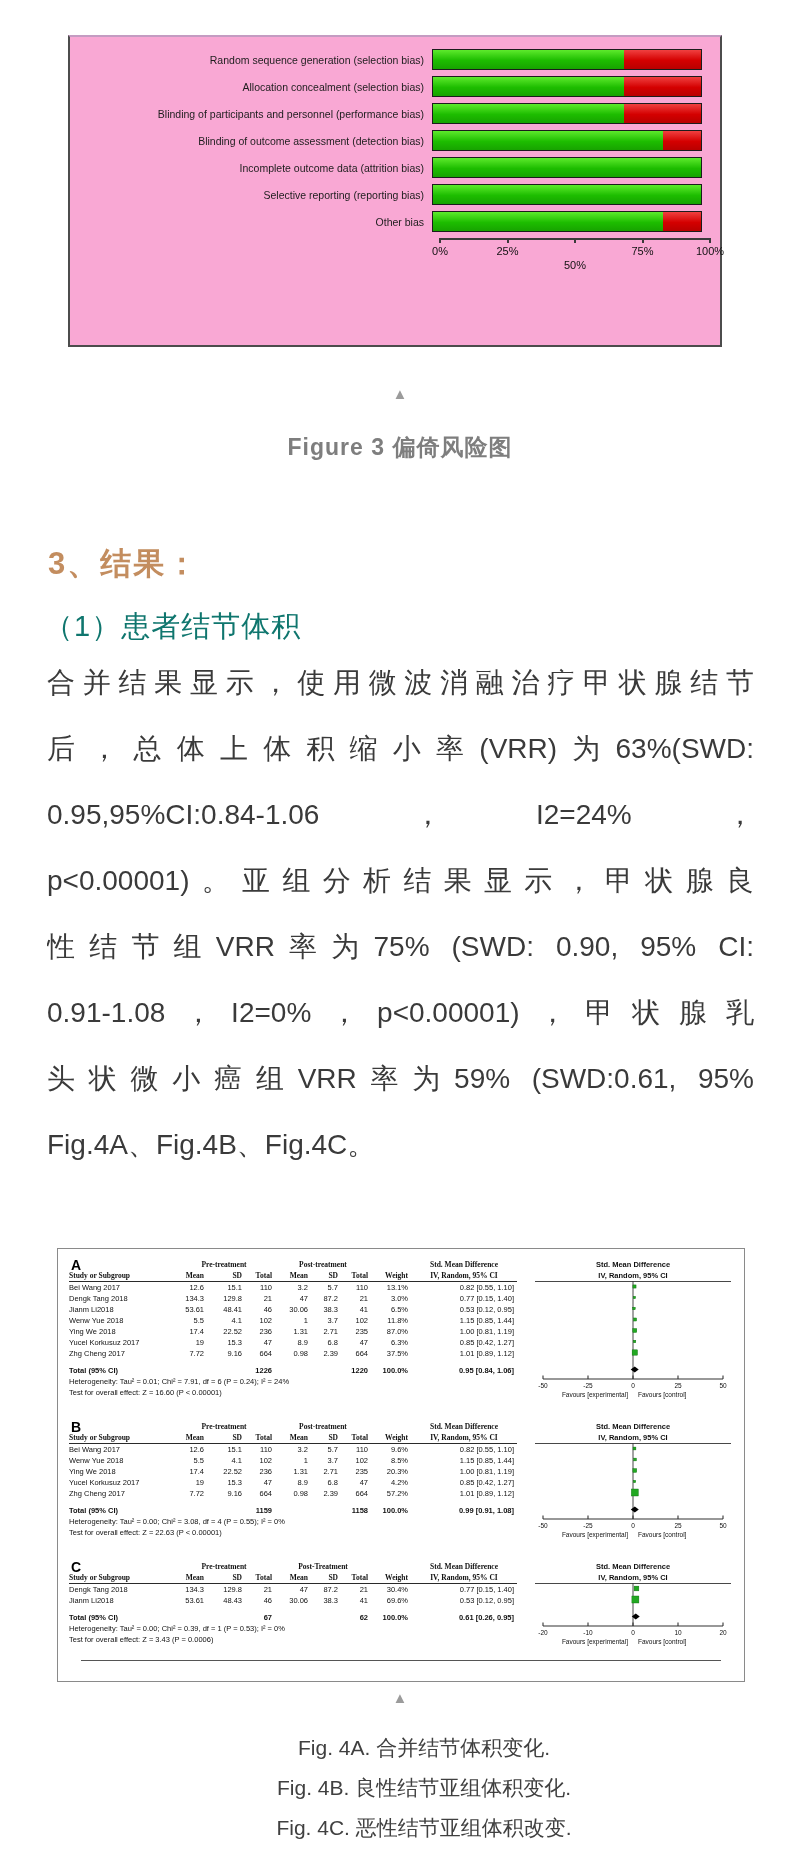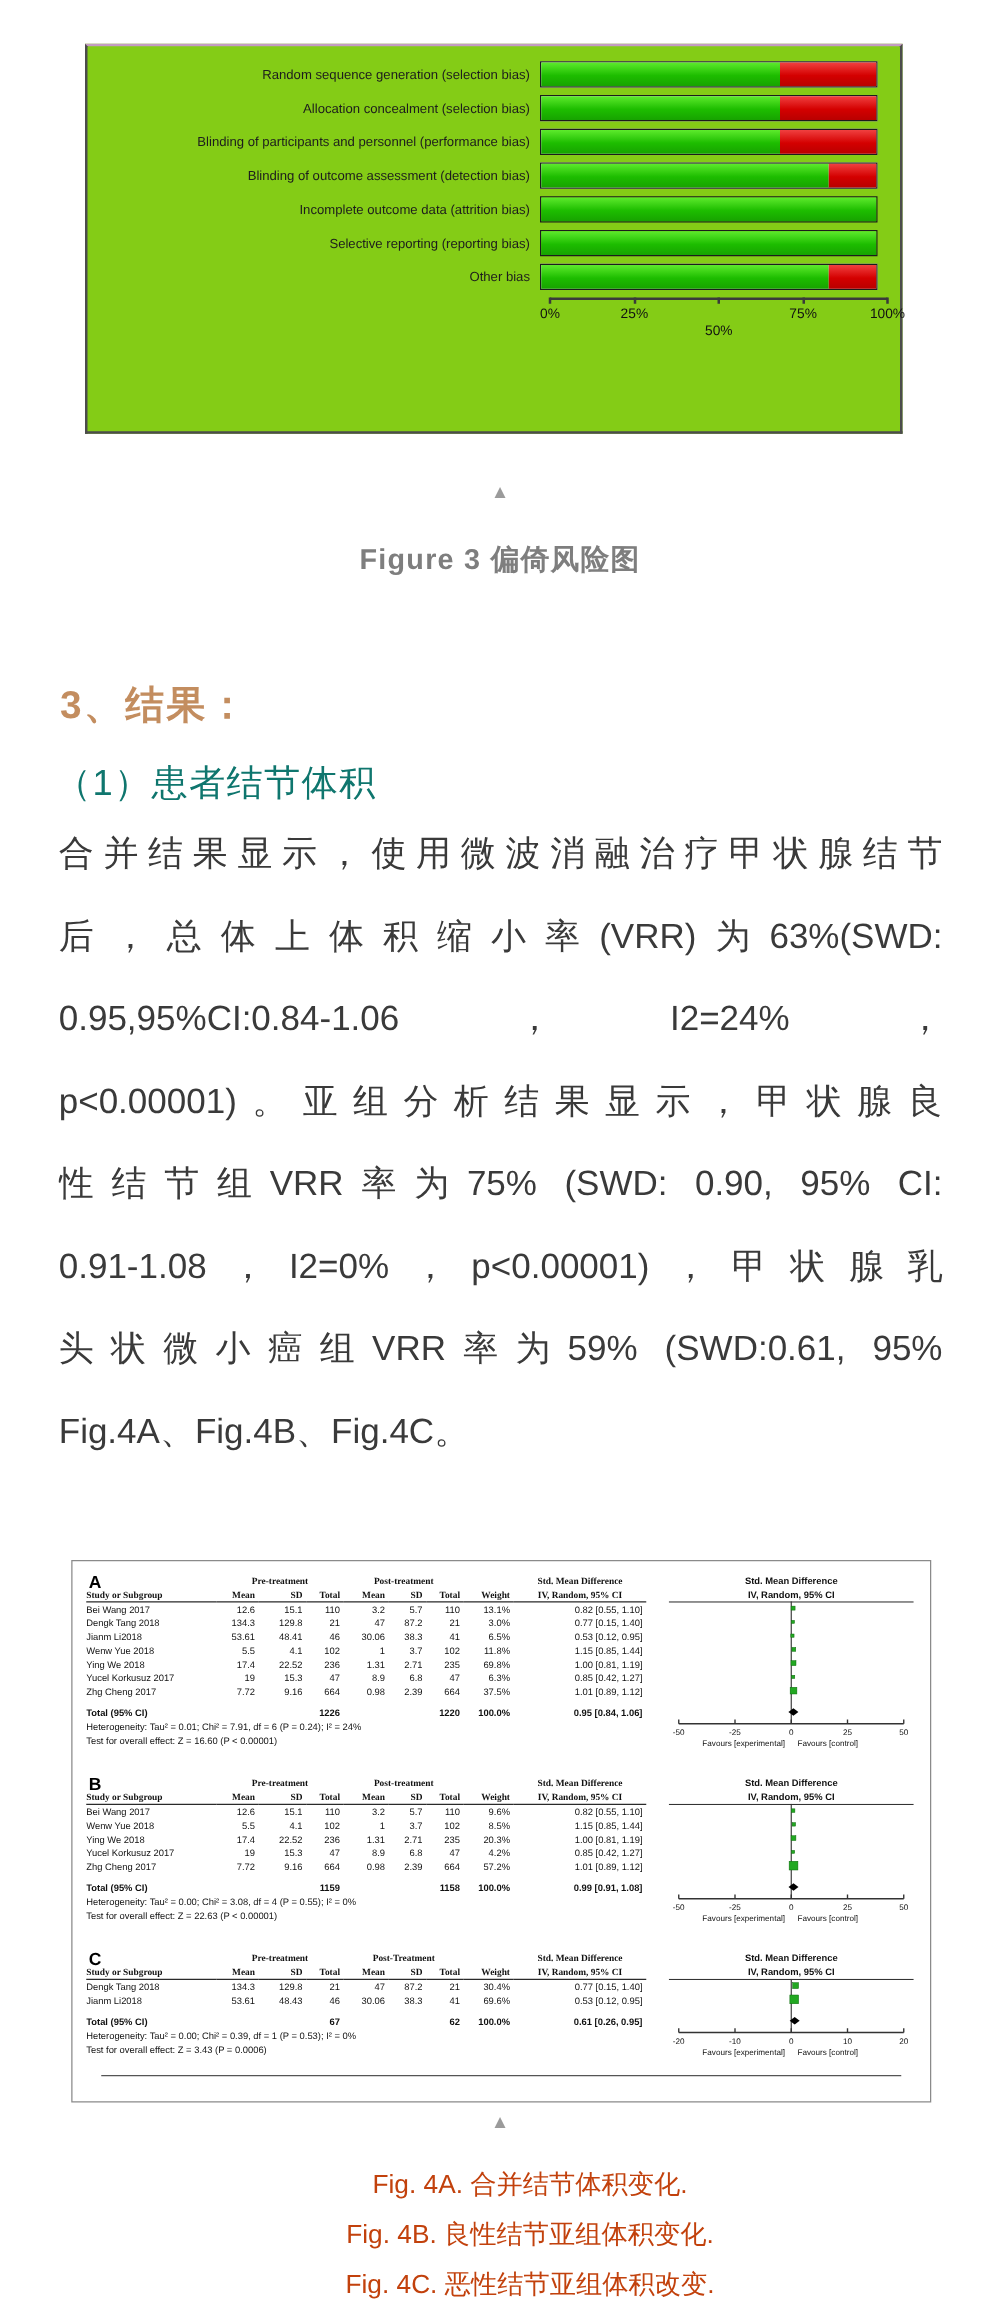--- a/index.html
+++ b/index.html
@@ -1,21 +1,21 @@
 <!DOCTYPE html>
 <html><head>
 <meta charset="utf-8">
 <style>
   html,body{margin:0;padding:0;background:#ffffff;}
   body{width:800px;height:1854px;position:relative;overflow:hidden;
        font-family:"Liberation Sans","DejaVu Sans",sans-serif;color:#333;}
 
   
   .fig3{position:absolute;top:35px;left:68px;width:654px;height:312px;
-        border:2px solid #4c4c4c;border-top-color:#c49cc2;background:#84cc16;
+        border:2px solid #4c4c4c;border-top-color:#c49cc2;background:#f9a8d4;
         box-sizing:border-box;padding:9px 10px 8px 10px;}
   .rb-row{display:flex;align-items:center;height:27px;}
   .rb-label{width:352px;text-align:right;font-size:10.5px;color:#1d1d1d;
             padding-right:8px;white-space:nowrap;box-sizing:border-box;}
   .rb-bar{width:270px;height:21px;border:1px solid #1c1c1c;display:flex;box-sizing:border-box;background:#fff;}
   .rb-seg{height:100%;}
   .rb-seg.low{background:linear-gradient(180deg,#5dea2c,#1dbd00 55%,#17a300);}
   .rb-seg.high{background:linear-gradient(180deg,#f04040,#d40000 55%,#b90000);}
   .rb-axis{margin-left:360px;width:270px;position:relative;height:22px;margin-top:3px;}
   .rb-axis-line{position:absolute;top:0;left:0;right:0;border-top:2px solid #3a3a3a;}
@@ -49,21 +49,21 @@
   .fc.hd{font-weight:bold;font-family:Liberation Serif, serif;}
   .fc.center{text-align:center;}
   .fc.h2{border-bottom:1px solid #2a2a2a;}
   .fc.b{font-weight:bold;}
   .fnote{grid-column:1 / -1;font-size:7.5px;line-height:11px;white-space:nowrap;color:#111;}
   .fsp{grid-column:1 / -1;height:6px;}
   .rhead{position:absolute;left:466px;top:0;width:196px;text-align:center;font-size:7.5px;
          font-weight:bold;line-height:11px;color:#111;}
   .fplot{position:absolute;left:466px;top:22px;}
   .fig4-rule{margin:12px auto 0 auto;width:640px;border-top:1.5px solid #555;}
-  .f4caps{position:absolute;top:1728px;left:0;right:0;text-align:center;color:#c2410c;font-size:21px;padding-left:48px;}
+  .f4caps{position:absolute;top:1728px;left:0;right:0;text-align:center;color:#404040;font-size:21px;padding-left:48px;}
   .f4caps div{line-height:40px;}
 </style>
 </head>
 <body>
 
 <div class="fig3">
   <div>
       <div class="rb-row">
         <div class="rb-label">Random sequence generation (selection bias)</div>
         <div class="rb-bar">
@@ -198,21 +198,21 @@
           <div class="fc num">102</div>
           <div class="fc num">11.8%</div>
           <div class="fc ci">1.15 [0.85, 1.44]</div>
           <div class="fc ">Ying We 2018</div>
           <div class="fc num">17.4</div>
           <div class="fc num">22.52</div>
           <div class="fc num">236</div>
           <div class="fc num">1.31</div>
           <div class="fc num">2.71</div>
           <div class="fc num">235</div>
-          <div class="fc num">69.8%</div>
+          <div class="fc num">87.0%</div>
           <div class="fc ci">1.00 [0.81, 1.19]</div>
           <div class="fc ">Yucel Korkusuz 2017</div>
           <div class="fc num">19</div>
           <div class="fc num">15.3</div>
           <div class="fc num">47</div>
           <div class="fc num">8.9</div>
           <div class="fc num">6.8</div>
           <div class="fc num">47</div>
           <div class="fc num">6.3%</div>
           <div class="fc ci">0.85 [0.42, 1.27]</div>

